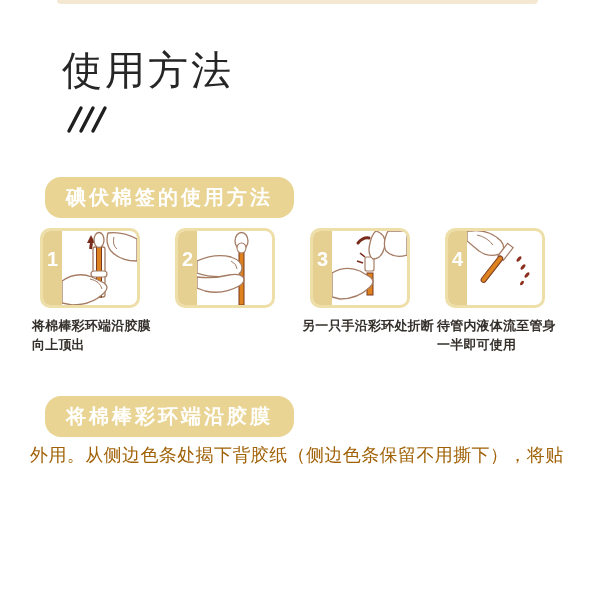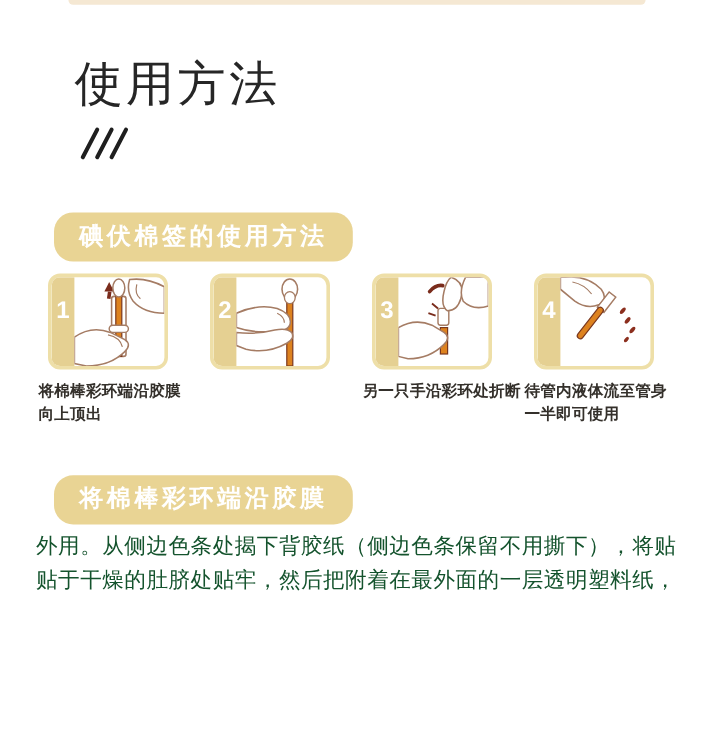--- a/index.html
+++ b/index.html
@@ -53,21 +53,21 @@
   .step-illo{flex:1;position:relative;}
   .step-illo svg{position:absolute;left:0;top:0;width:100%;height:100%;}
   .step-caption{
     margin:8px 0 0 2px;
     font-size:13px;line-height:19px;font-weight:700;
     color:#34302b;white-space:pre-line;letter-spacing:0.2px;
   }
   .patch-body{
     position:absolute;left:30px;top:441px;width:552px;
     font-size:18px;line-height:28px;font-weight:500;
-    color:#14532d;letter-spacing:0.4px;
+    color:#a16207;letter-spacing:0.4px;
   }
   .patch-line{white-space:nowrap;}
 </style>
 </head>
 <body>
 
 <div class="page">
 
   <div class="top-strip"></div>
 
@@ -164,16 +164,15 @@
       <div class="step-caption">待管内液体流至管身
 一半即可使用</div>
     </div>
 
   </div>
 
   <div class="section-badge badge-patch">将棉棒彩环端沿胶膜</div>
 
   <div class="patch-body">
     <div class="patch-line">外用。从侧边色条处揭下背胶纸（侧边色条保留不用撕下），将贴</div>
-    <div class="patch-line">贴于干燥的肚脐处贴牢，然后把附着在最外面的一层透明塑料纸，</div>
   </div>
 
 </div>
 
 </body></html>

